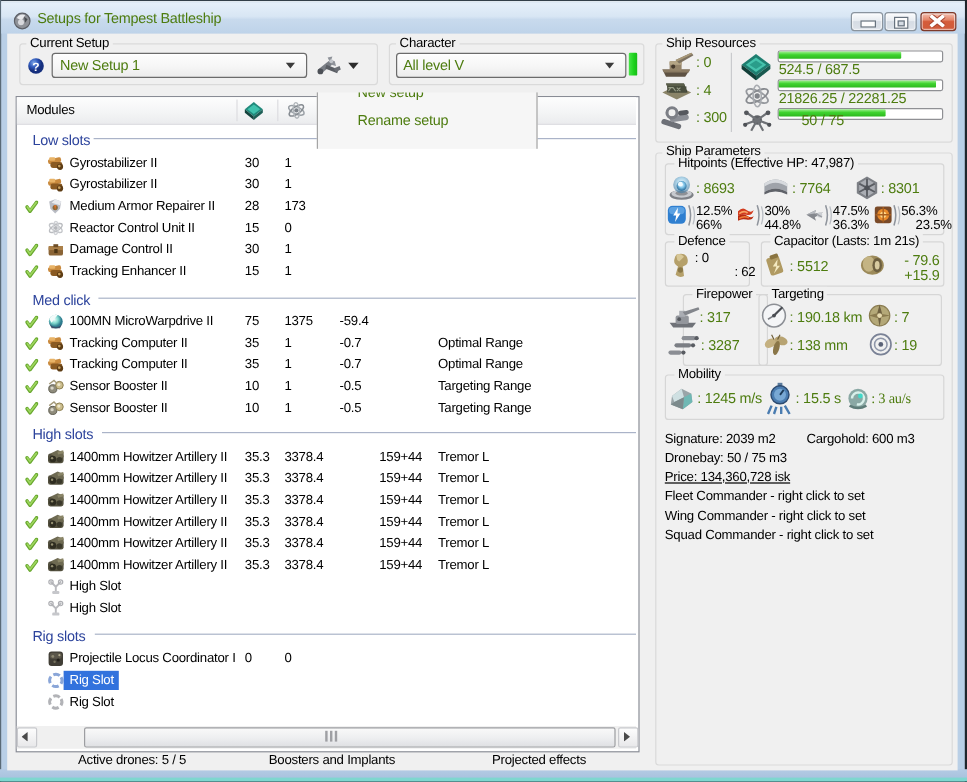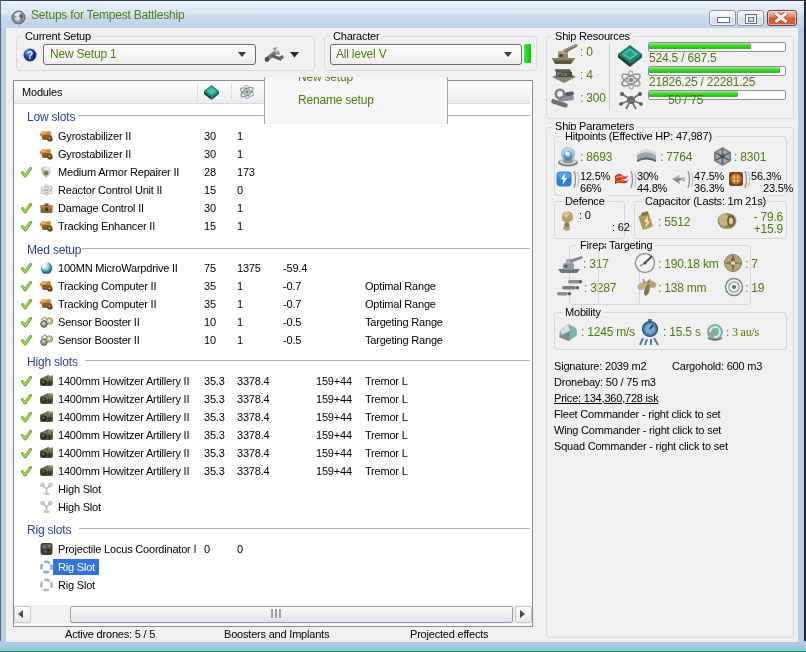--- a/index.html
+++ b/index.html
@@ -159,21 +159,21 @@
 <svg class="ab" style="left:39px;top:219px" width="15" height="14">
     <rect x="1" y="3" width="11" height="4" rx="1.5" fill="#c98a3e" transform="rotate(-12 6 5)"></rect>
 <rect x="3" y="6" width="10" height="5" rx="2" fill="#8a5a22"></rect>
 <rect x="2" y="2" width="5" height="3" rx="1" fill="#e8b367"></rect>
 <circle cx="11" cy="10" r="2.6" fill="#5d3c14"></circle>
     <circle cx="10.4" cy="9.4" r="1.1" fill="#caa05c"></circle>
   </svg>
 <div class="t" style="left:58px;top:219.5px;">Tracking Enhancer II</div>
 <div class="t" style="left:204px;top:219.5px;">15</div>
 <div class="t" style="left:237px;top:219.5px;">1</div>
-<div class="sec" style="left:27px;top:242.5px;">Med setup</div>
+<div class="sec" style="left:27px;top:242.5px;">Med click</div>
 <div class="ab" style="left:82px;top:248px;width:448px;height:1px;background:#aab3c8"></div>
 <svg class="ab" style="left:21px;top:263px" width="11" height="11">
 <path d="M1.5 5.5 L4 9 L9.5 1.5" stroke="#69a82f" stroke-width="3" fill="none" stroke-linecap="round" stroke-linejoin="round"></path>
 <path d="M1.8 5.5 L4 8.5 L9.2 1.8" stroke="#9ed65e" stroke-width="1.4" fill="none" stroke-linecap="round"></path>
 </svg>
 <svg class="ab" style="left:39px;top:261px" width="15" height="14">
     <defs>
       <radialGradient id="mw" cx="40%" cy="35%">
         <stop offset="0%" stop-color="#eafdfb"></stop>
         <stop offset="55%" stop-color="#7fd8cd"></stop>
@@ -593,21 +593,21 @@
 <div class="t12" style="left:583px;top:257.0px;">: 317</div>
 <svg class="ab" style="left:556px;top:279px" width="27" height="18">
 <rect x="12" y="1" width="12" height="3.6" rx="1.8" fill="#8b8e94"></rect>
 <rect x="6" y="7" width="14" height="3.6" rx="1.8" fill="#7b7e84"></rect>
 <rect x="1" y="13" width="11" height="3.6" rx="1.8" fill="#8b8e94"></rect>
 <circle cx="24.5" cy="2.8" r="1.8" fill="#595c62"></circle>
     <circle cx="21.5" cy="8.8" r="1.8" fill="#595c62"></circle>
     <circle cx="13.5" cy="14.8" r="1.8" fill="#595c62"></circle>
 </svg>
 <div class="t12" style="left:584px;top:281.0px;">: 3287</div>
-<div class="gb" style="left:598px;top:245px;width:151px;height:58px;border-color:#d6d6d6">
+<div class="gb" style="left:632px;top:245px;width:151px;height:58px;border-color:#d6d6d6">
     <span style="left:7px">Targeting</span>
   </div>
 <svg class="ab" style="left:634px;top:252px" width="22" height="22">
 <circle cx="11" cy="11" r="9.5" fill="#f4f5f7" stroke="#8c8f95" stroke-width="1.3"></circle>
 <path d="M11 11 L18 4" stroke="#4a4d53" stroke-width="1.8"></path>
 <path d="M11 11 L6 14" stroke="#7b7e84" stroke-width="1.4"></path>
 <circle cx="11" cy="11" r="1.6" fill="#4a4d53"></circle>
 </svg>
 <div class="t12" style="left:658px;top:257.0px;">: 190.18 km</div>
 <svg class="ab" style="left:723px;top:253px" width="20" height="20">

